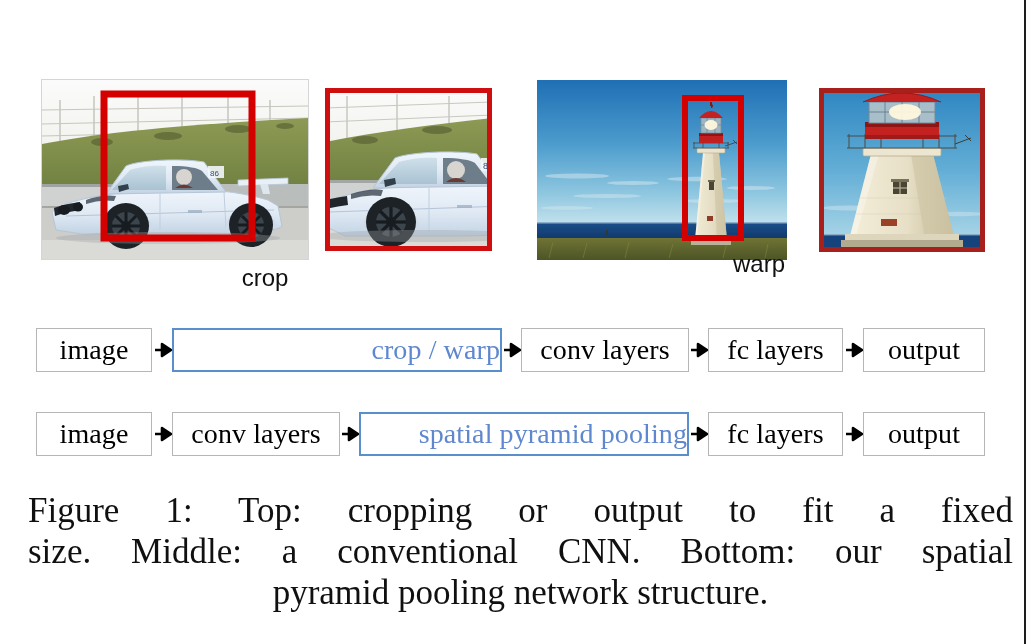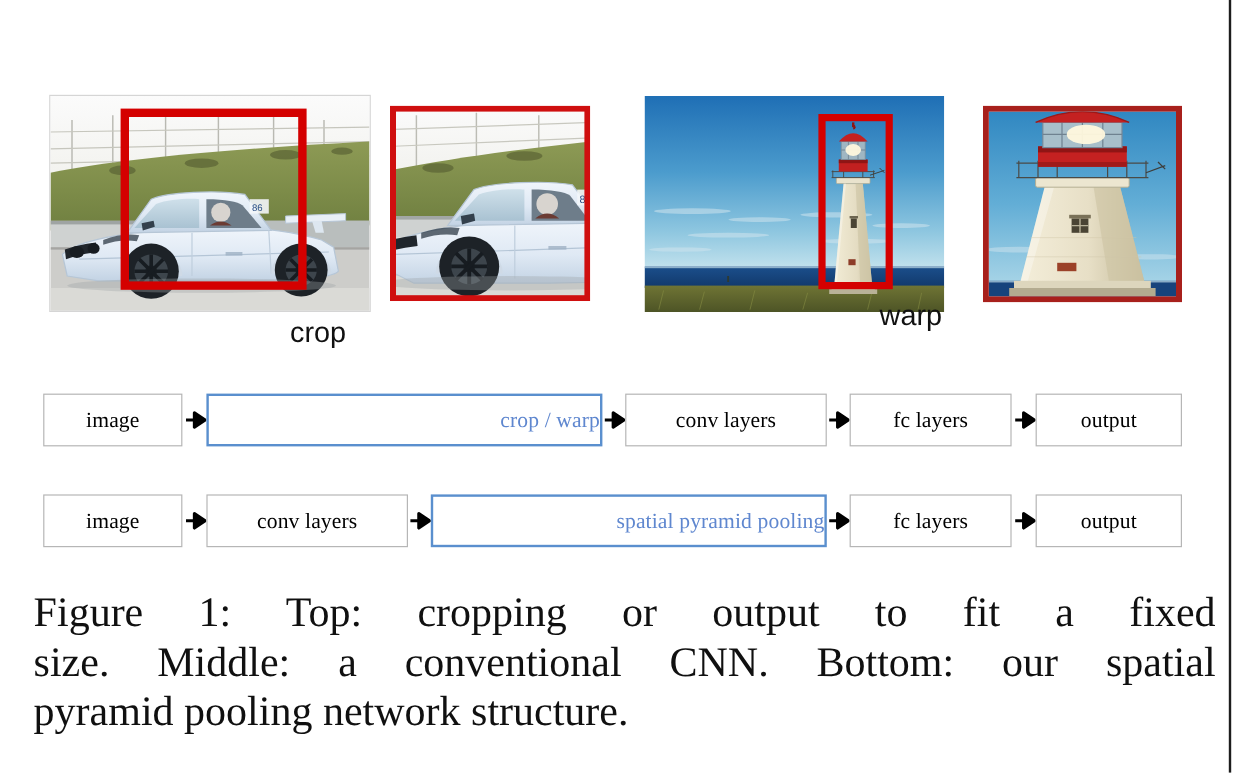--- a/index.html
+++ b/index.html
@@ -66,21 +66,21 @@
     position: absolute;
     top: 0;
     height: 44px;
     box-sizing: border-box;
     background: #ffffff;
     border: 1px solid #b6b6b6;
     display: flex;
     align-items: center;
     justify-content: center;
     font-family: "Liberation Serif", "DejaVu Serif", serif;
-    font-size: 18px;
+    font-size: 28px;
     color: #000;
     white-space: nowrap;
     letter-spacing: .1px;
   }
   .pbox.accent {
     border: 2px solid #5a8fce;
     color: #5f87cf;
     justify-content: flex-end;
   }
   .arrow {
@@ -97,21 +97,21 @@
     left: 28px;
     top: 490px;
     width: 985px;
     font-family: "Liberation Serif", "DejaVu Serif", serif;
     font-size: 35px;
     line-height: 41px;
     color: #101010;
     text-align: justify;
     text-justify: inter-word;
   }
-  #caption .lastline { text-align: left; }
+  #caption .lastline { text-align: center; }
 </style>
 </head>
 <body>
 
 <div id="page">
 
   <div id="photo-row">
 
     <div class="photo thin-frame" style="left:42px; top:80px; width:266px; height:179px;">
       <svg width="266" height="179" viewBox="0 0 266 179" xmlns="http://www.w3.org/2000/svg">

